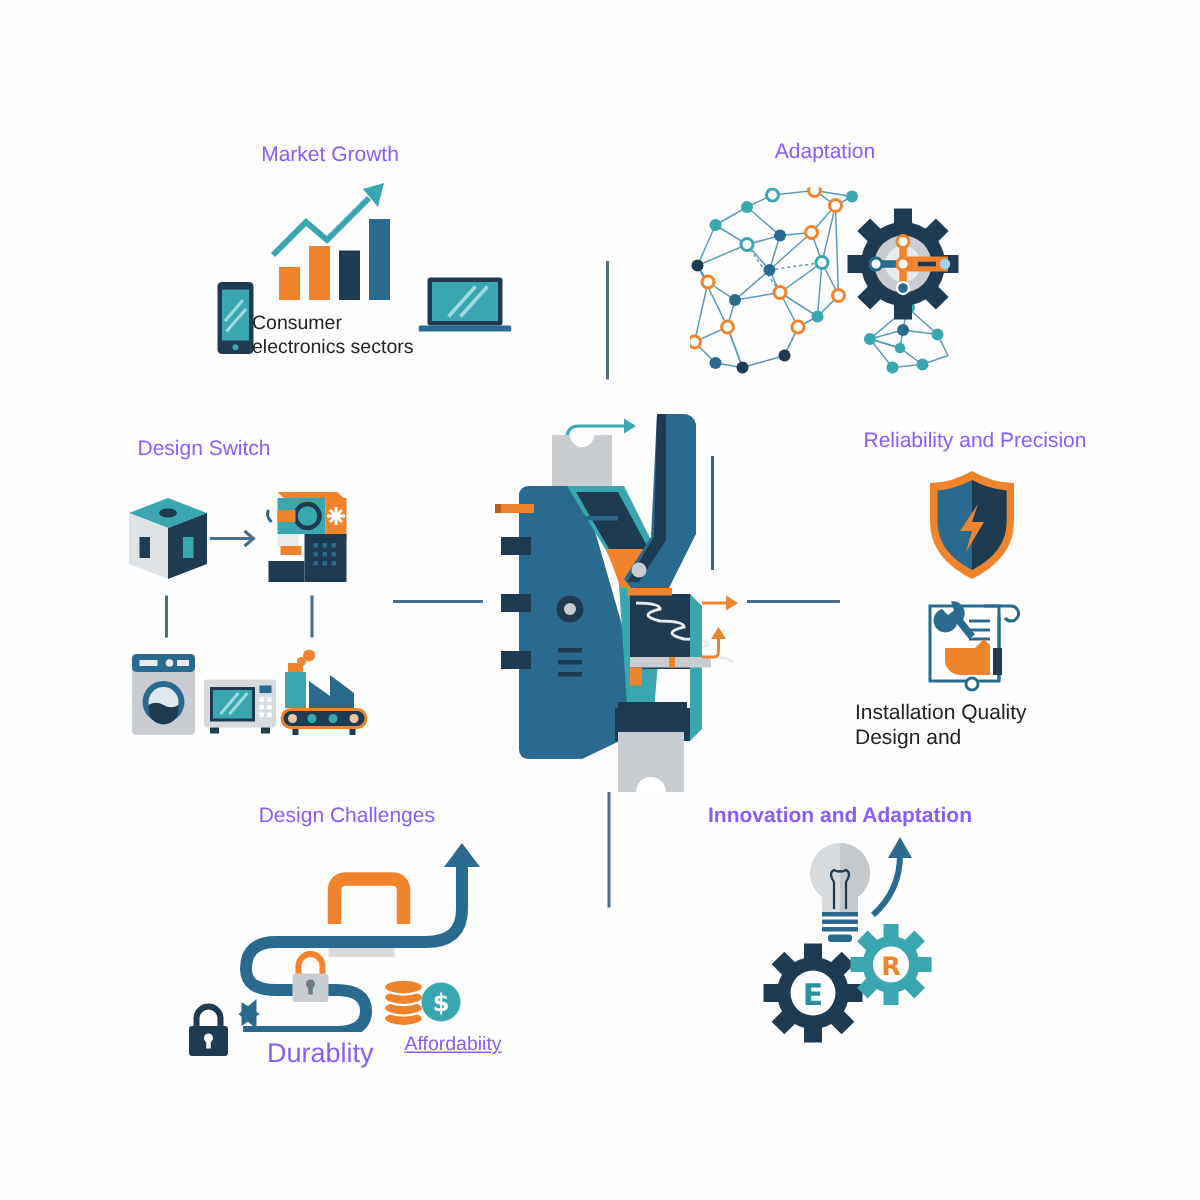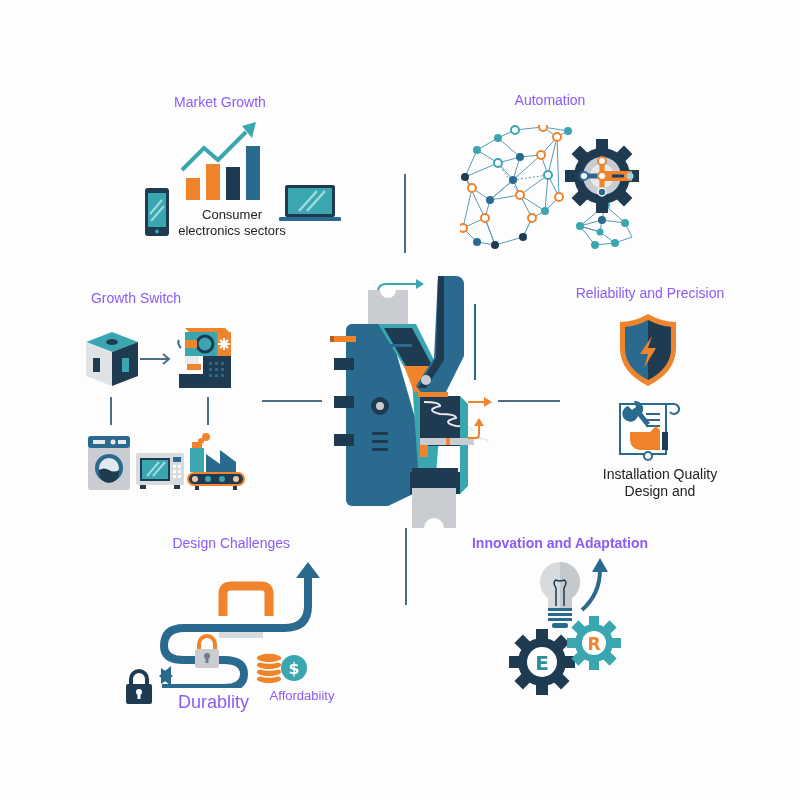--- a/index.html
+++ b/index.html
@@ -15,21 +15,21 @@
       position: absolute;
       font-size: 14px;
       color: #8b5cf6;
       white-space: nowrap;
       text-align: center;
     }
     .sub-label {
       position: absolute;
       font-size: 13px;
       color: #222;
-      text-align: center;
+      text-align: left;
       line-height: 16px;
     }
     svg.layer { position: absolute; left: 0; top: 0; }
     .icon { position: absolute; }
   </style>
 </head>
 <body>
 
 <div class="canvas">
 
@@ -66,21 +66,21 @@
   </div>
 
   <svg class="icon" style="left:279px;top:183px" width="62" height="40" viewBox="0 0 62 40">
     <rect x="6" y="2" width="50" height="32" rx="2" fill="#1f3b52"></rect>
     <rect x="9" y="5" width="44" height="26" fill="#3aa6b0"></rect>
     <line x1="20" y1="28" x2="38" y2="8" stroke="#9fdbe0" stroke-width="2.5"></line>
     <line x1="28" y1="28" x2="46" y2="8" stroke="#9fdbe0" stroke-width="2.5"></line>
     <rect x="0" y="34" width="62" height="4" rx="1" fill="#2b6a8f"></rect>
   </svg>
 
-  <div class="label" style="left:490px; top:92px; width:120px;">Automation</div>
+  <div class="label" style="left:490px; top:92px; width:120px;">Adaptation</div>
 
   <svg class="icon" style="left:460px;top:125px" width="190" height="125" viewBox="0 0 190 125">
     <g stroke="#5b9bb5" stroke-width="1" fill="none">
       <polyline points="17,25 38,13 55,5 83,2 97,12 81,30 60,32 38,13"></polyline>
       <polyline points="17,25 5,52 38,38 60,32 53,55 38,38 17,25"></polyline>
       <polyline points="5,52 12,63 30,75 53,55 81,30 88,50 60,70 53,55 30,75 25,93 35,120 63,112 72,93 60,70 30,75"></polyline>
       <polyline points="12,63 3,103 25,93 5,52"></polyline>
       <polyline points="3,103 17,117 35,120 25,93"></polyline>
       <polyline points="72,93 85,86 88,50 99,72 85,86 60,70"></polyline>
       <polyline points="99,72 97,12 88,50"></polyline>
@@ -148,21 +148,21 @@
       <rect x="0" y="-5" width="30" height="10" fill="#f0842c"></rect>
       <circle cx="0" cy="-15" r="4" fill="#fff" stroke="#f0842c" stroke-width="2"></circle>
       <circle cx="0" cy="0" r="4" fill="#fff" stroke="#f0842c" stroke-width="2"></circle>
       <circle cx="-18" cy="0" r="4" fill="#fff" stroke="#2b6a8f" stroke-width="2"></circle>
       <circle cx="0" cy="16" r="4" fill="#2b6a8f" stroke="#fff" stroke-width="1.5"></circle>
       <rect x="10" y="-1.5" width="12" height="3" fill="#1f3b52"></rect>
       <circle cx="28" cy="0" r="3.5" fill="#9fd4ea"></circle>
     </g>
   </svg>
 
-  <div class="label" style="left:78px; top:290px; width:116px;">Growth Switch</div>
+  <div class="label" style="left:78px; top:290px; width:116px;">Design Switch</div>
 
   <svg class="icon" style="left:84px;top:330px" width="56" height="58" viewBox="0 0 56 58">
     <polygon points="28,2 54,12 28,22 2,12" fill="#3aa6b0"></polygon>
     <polygon points="2,12 28,22 28,56 2,46" fill="#dfe3e6"></polygon>
     <polygon points="28,22 54,12 54,46 28,56" fill="#1f3b52"></polygon>
     <ellipse cx="28" cy="12" rx="6" ry="3" fill="#1f3b52"></ellipse>
     <rect x="9" y="28" width="7" height="14" fill="#1f3b52"></rect>
     <rect x="38" y="28" width="7" height="14" fill="#3aa6b0"></rect>
   </svg>
 
@@ -366,21 +366,21 @@
       <ellipse cx="15" cy="13" rx="13" ry="5"></ellipse>
       <ellipse cx="15" cy="6" rx="13" ry="5"></ellipse>
     </g>
   </svg>
 
   <svg class="icon" style="left:280px;top:654px" width="28" height="28" viewBox="0 0 28 28">
     <circle cx="14" cy="14" r="13" fill="#3aa6b0"></circle>
     <text x="14" y="20" text-anchor="middle" font-family="DejaVu Sans, sans-serif" font-weight="bold" font-size="16" fill="#fff">$</text>
   </svg>
 
-  <div class="label" style="left:262px; top:688px; width:80px; font-size:13px;">Affordabiity</div>
+  <div class="label" style="left:262px; top:688px; width:80px; font-size:13px;text-decoration:underline;">Affordabiity</div>
 
   <div class="label" style="left:465px; top:535px; width:190px;font-weight:bold;">Innovation and Adaptation</div>
 
   <svg class="icon" style="left:536px;top:560px" width="48" height="72" viewBox="0 0 48 72">
     <path d="M24 2 a20 20 0 0 1 12 36 l0 10 l-24 0 l0 -10 a20 20 0 0 1 12 -36 z" fill="#d7dbde"></path>
     <path d="M24 2 a20 20 0 0 1 12 36 l0 10 l-12 0 z" fill="#c4c9cd"></path>
     <path d="M20 46 l0 -18 q-4 -6 0 -8 q4 2 4 0 q0 2 4 0 q4 2 0 8 l0 18" fill="none" stroke="#1f3b52" stroke-width="1.5"></path>
     <rect x="12" y="48" width="24" height="3" fill="#2b6a8f"></rect>
     <rect x="12" y="53" width="24" height="3" fill="#2b6a8f"></rect>
     <rect x="12" y="58" width="24" height="3" fill="#2b6a8f"></rect>

